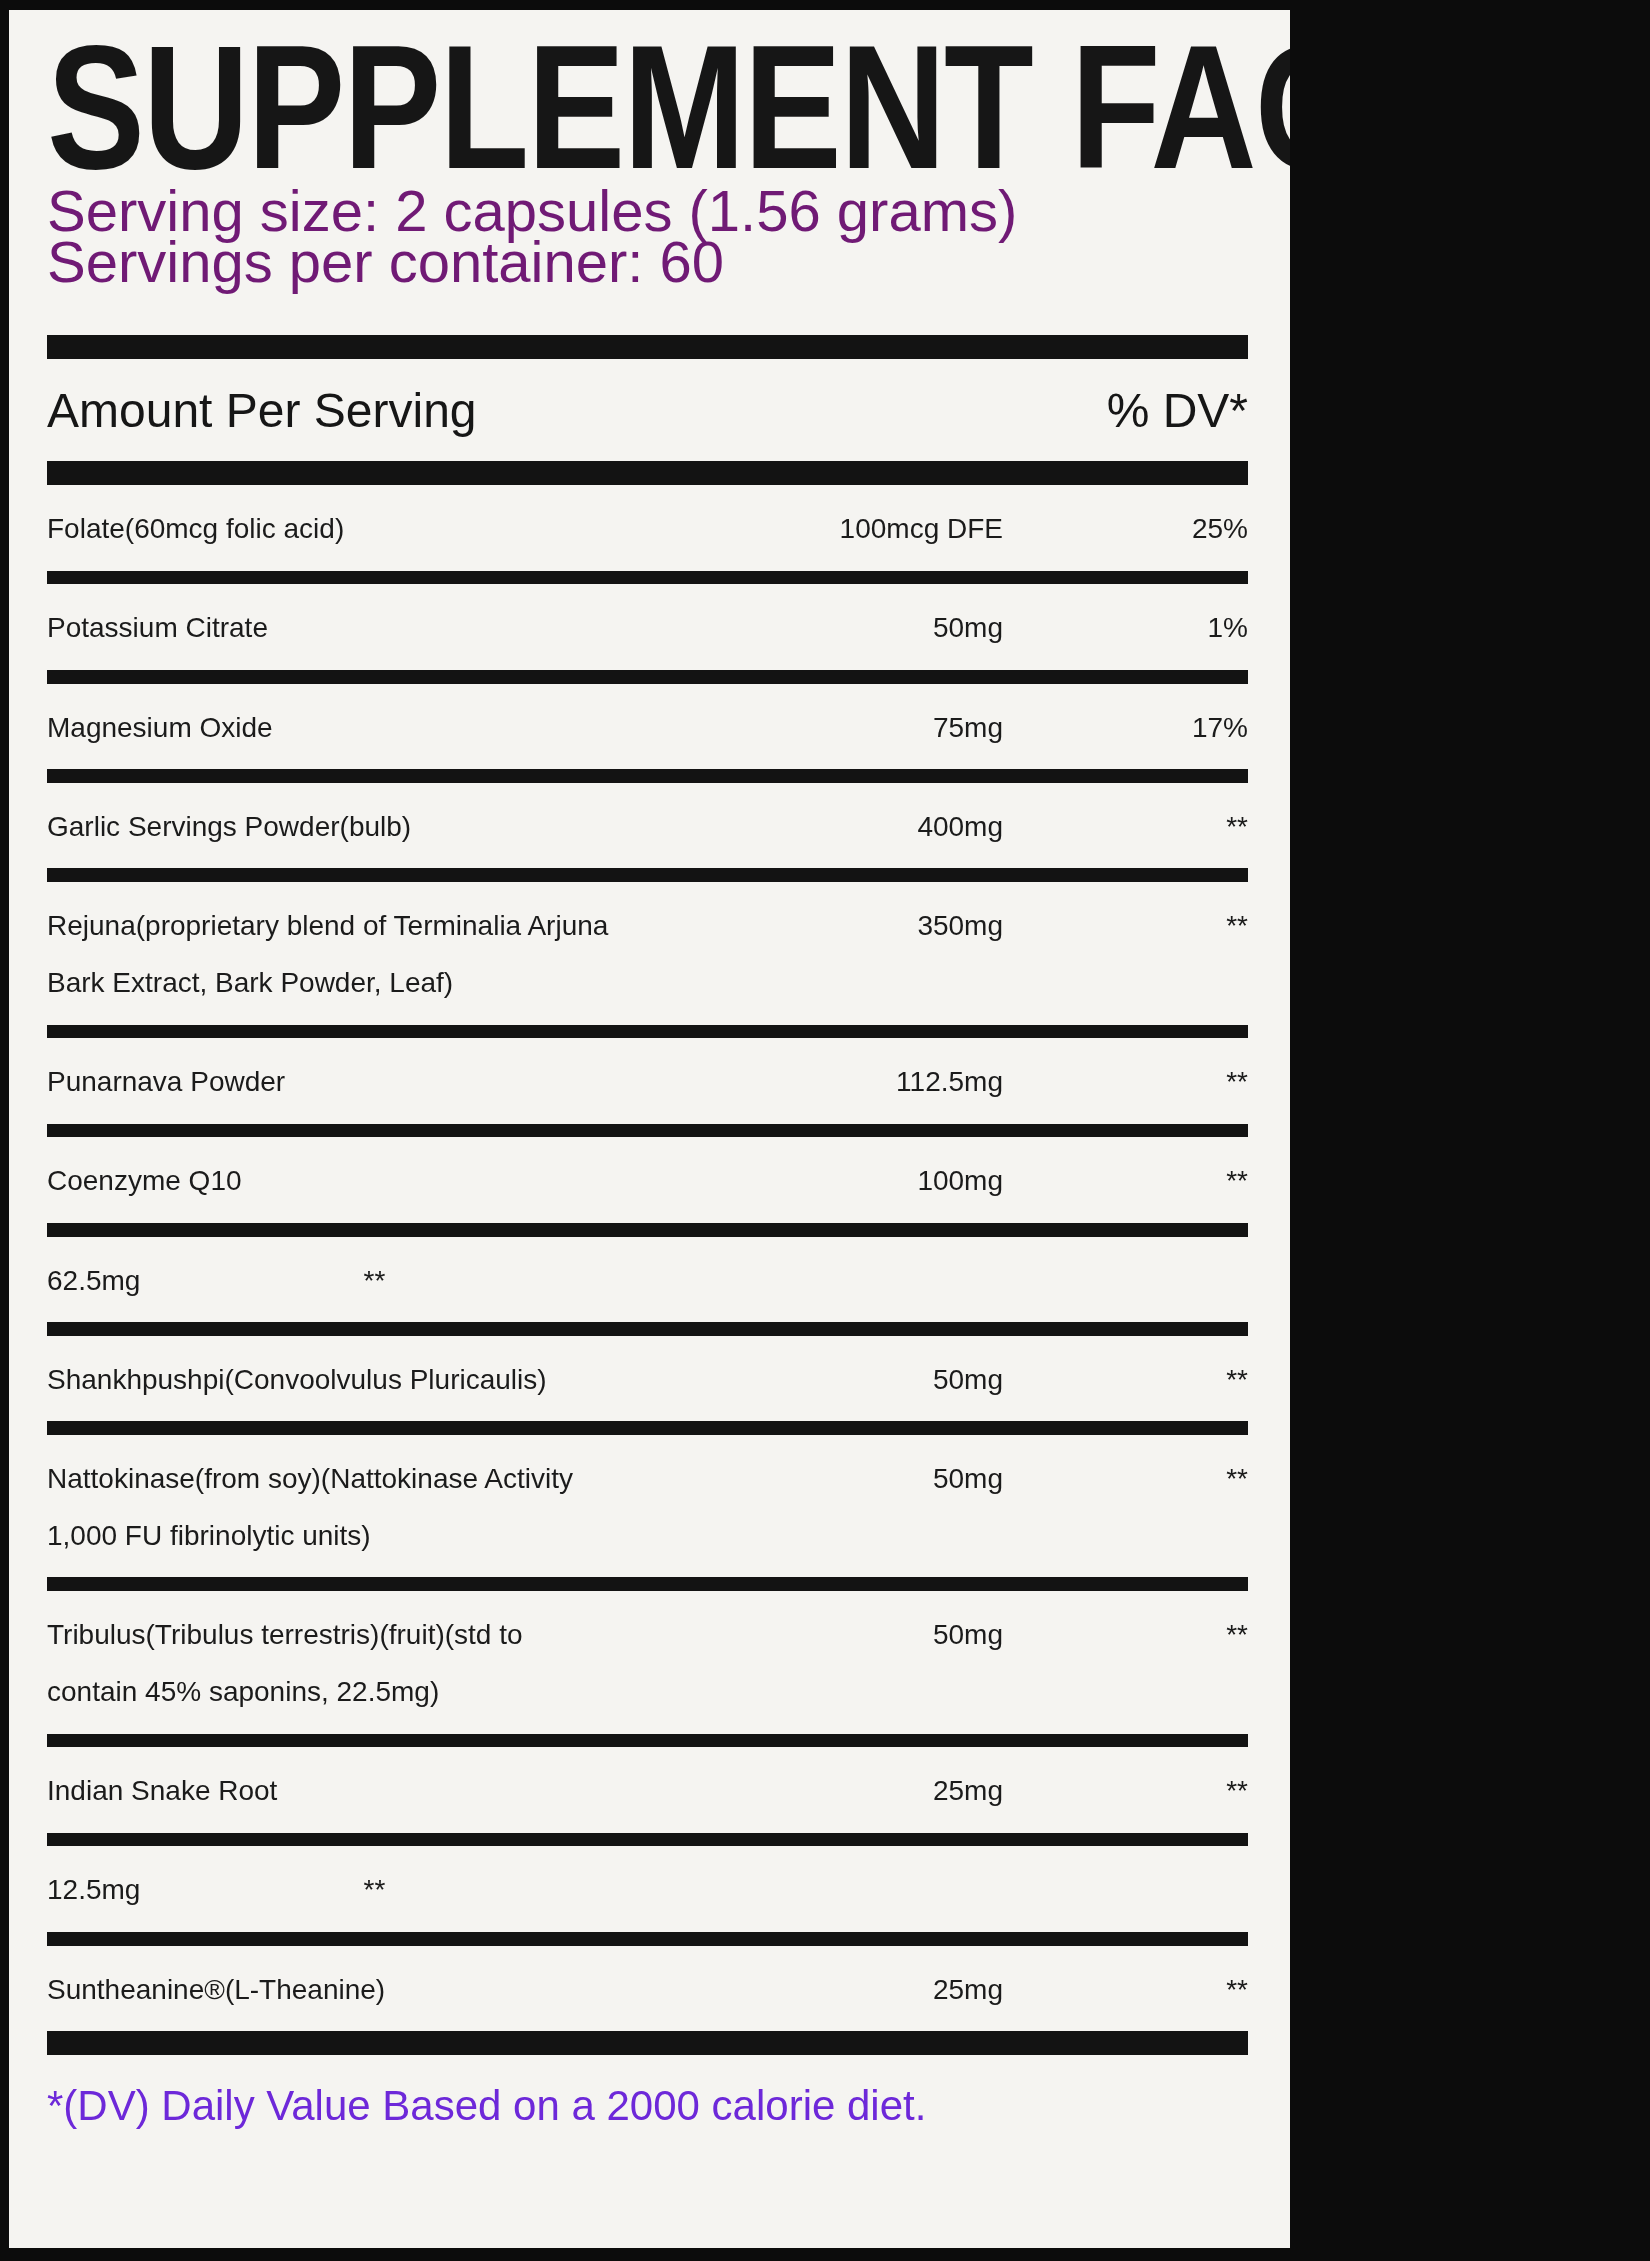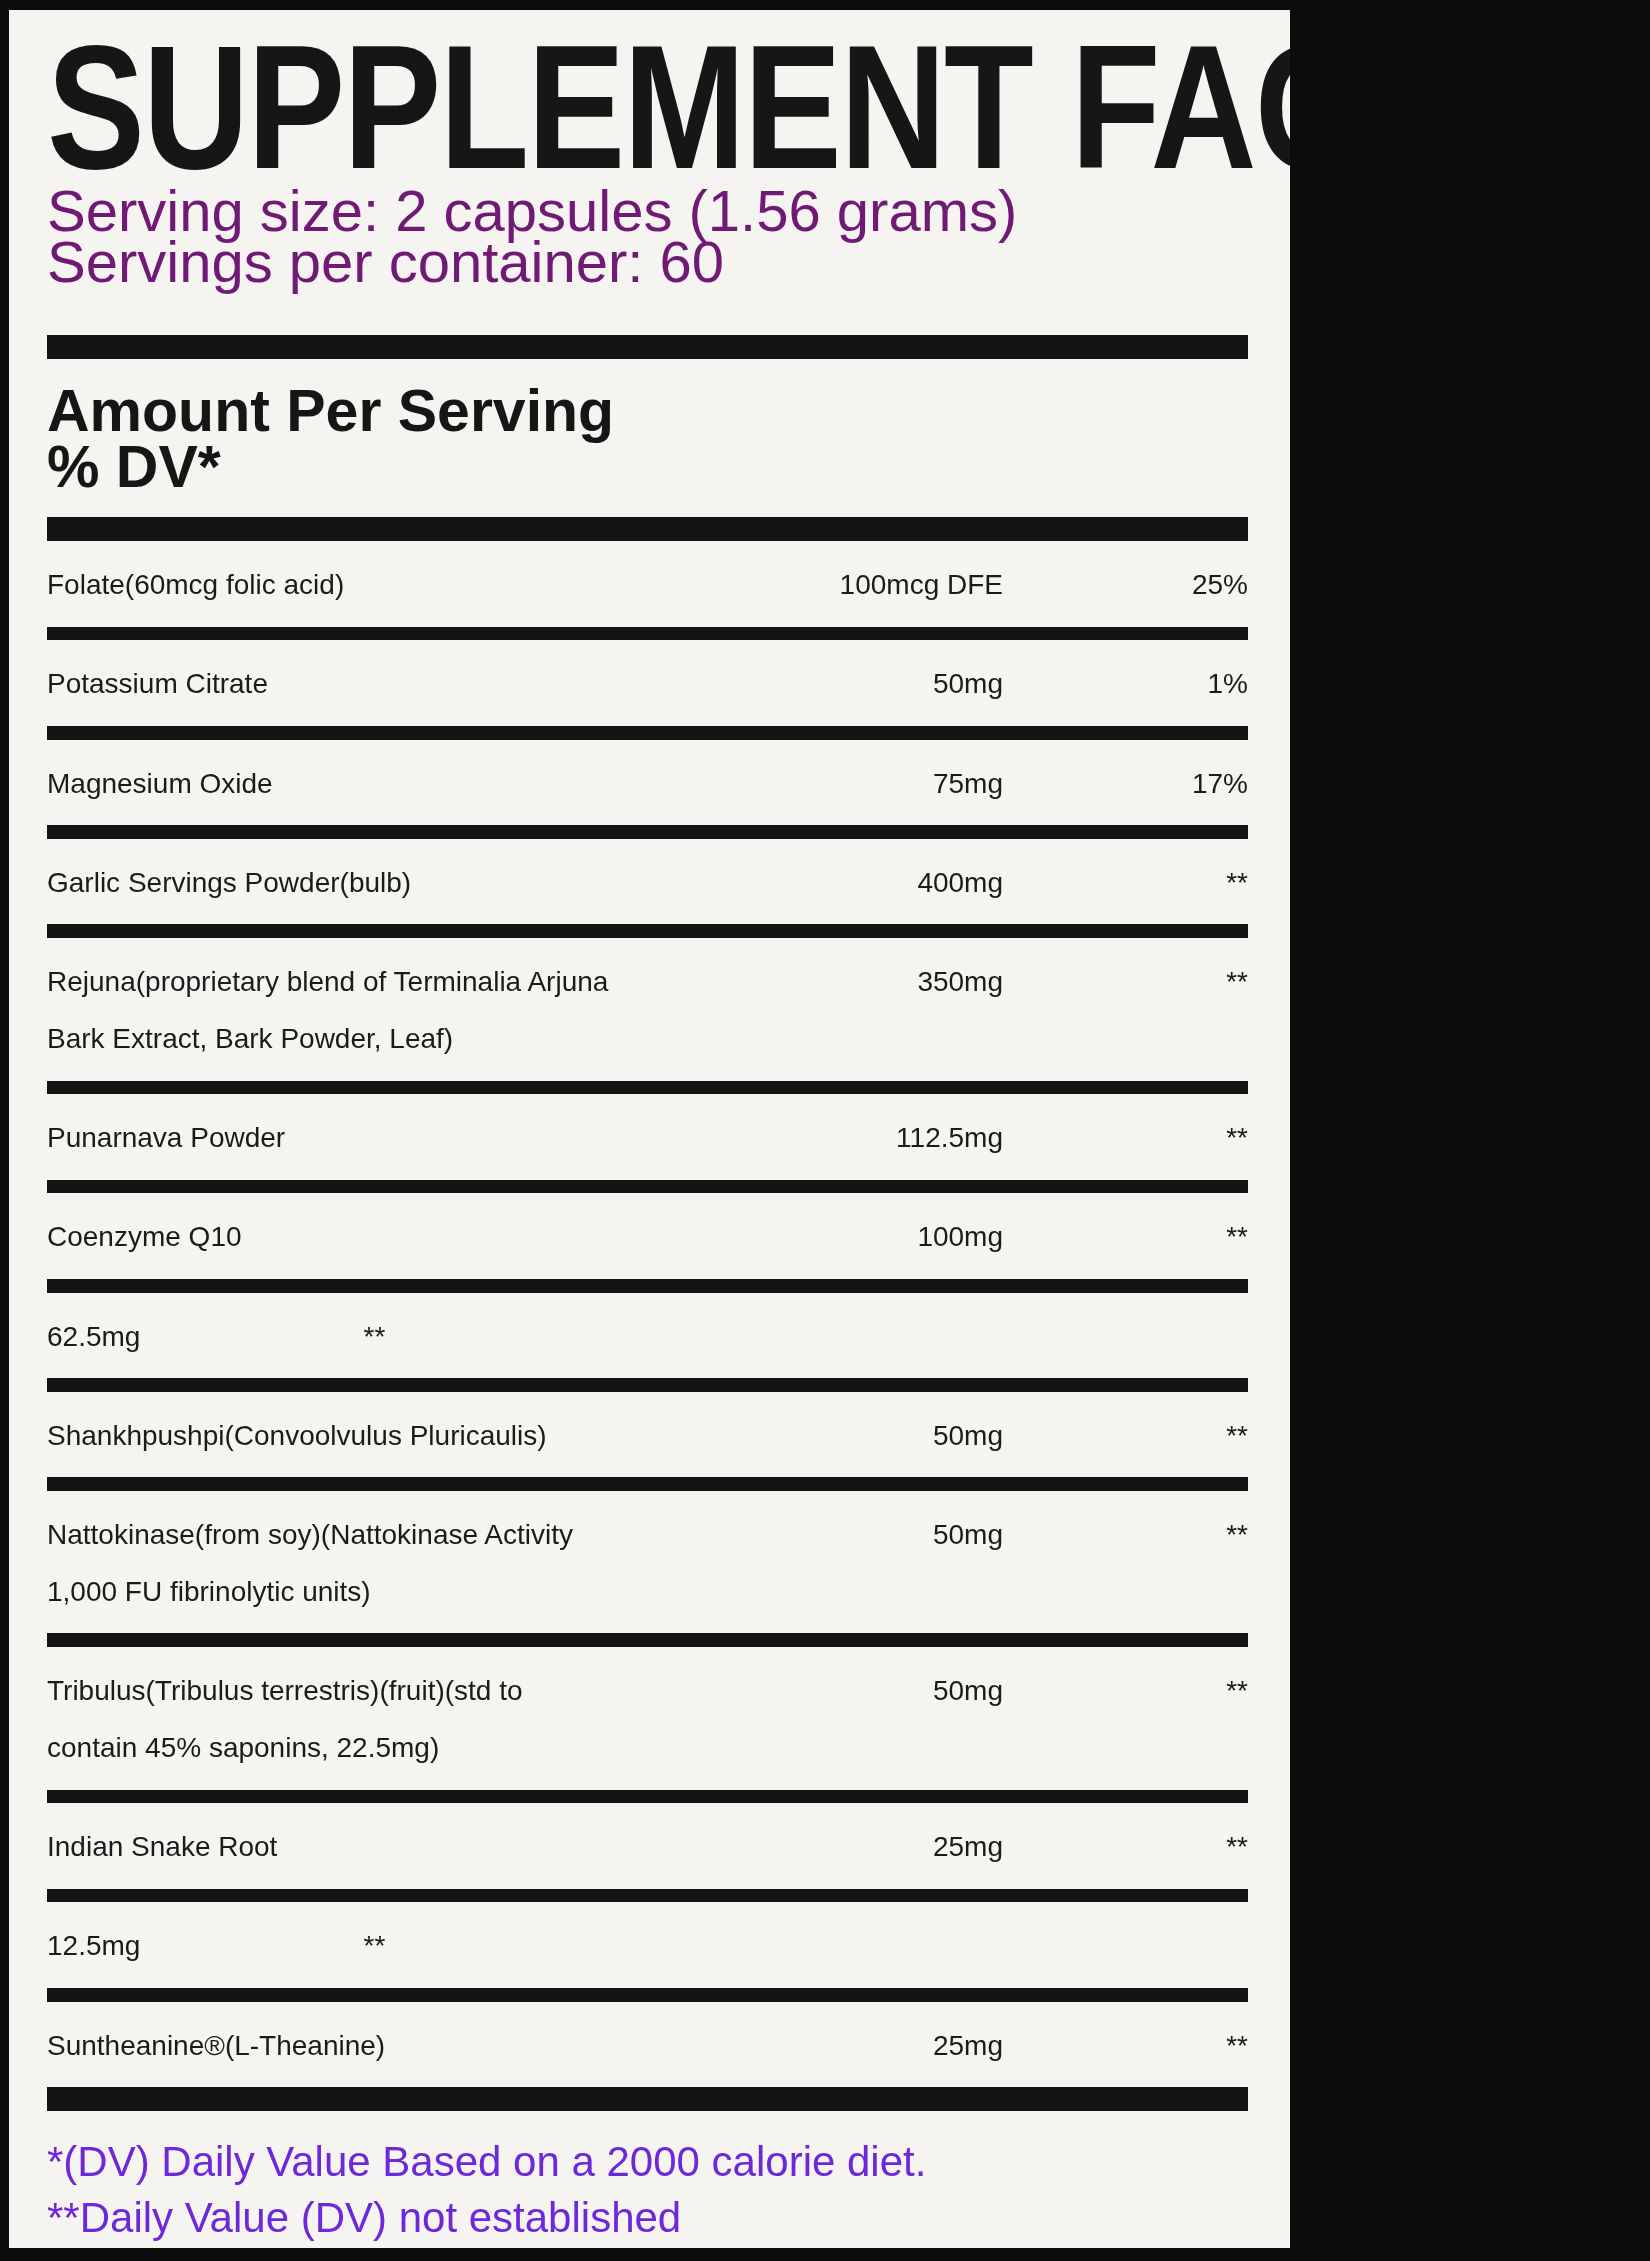--- a/index.html
+++ b/index.html
@@ -39,25 +39,24 @@
 
   .rule       { background: #131313; height: 13.6px; }
   .rule.thick { height: 24px; }
   .rule.top-gap { margin-top: 48px; }
 
   .hdr-row {
     display: flex;
     justify-content: space-between;
     align-items: baseline;
     padding: 24px 0 22.6px 0;
-    font-size: 59px;
-    font-weight: bold;
+    font-size: 48px;
+    font-weight: normal;
     line-height: 56px;
     color: #161616;
-    flex-direction: column;
   }
 
   .row {
     display: flex;
     align-items: flex-start;
     padding: 15px 0 13.6px 0;
     font-size: 28px;
     line-height: 57px;
   }
   .row .name {
@@ -190,18 +189,17 @@
     <div class="row">
       <span class="name">Suntheanine®(L-Theanine)</span>
       <span class="amt">25mg</span>
       <span class="dv">**</span>
     </div>
 
     <div class="rule thick"></div>
 
     <div class="footnotes">
       <div class="footnote">*(DV) Daily Value Based on a 2000 calorie diet.</div>
-      <div class="footnote">**Daily Value (DV) not established</div>
     </div>
 
   </div>
 </div>
 
 
 </body></html>

